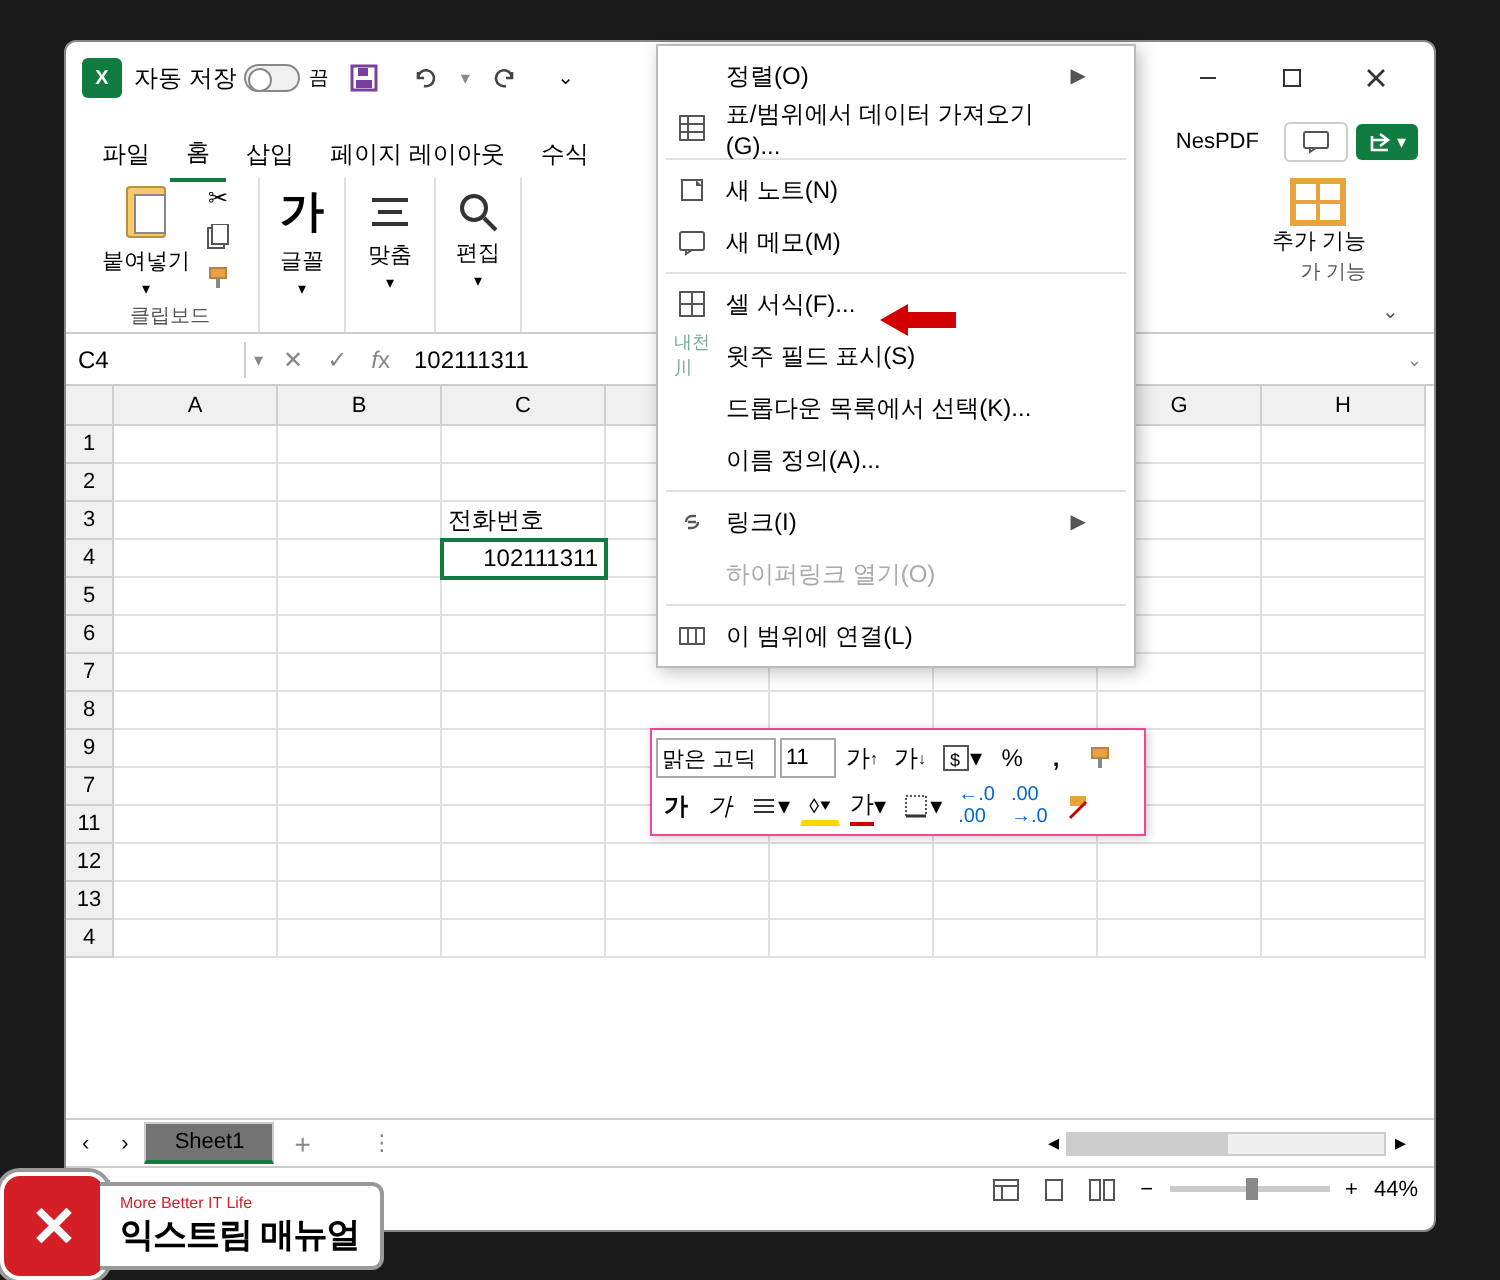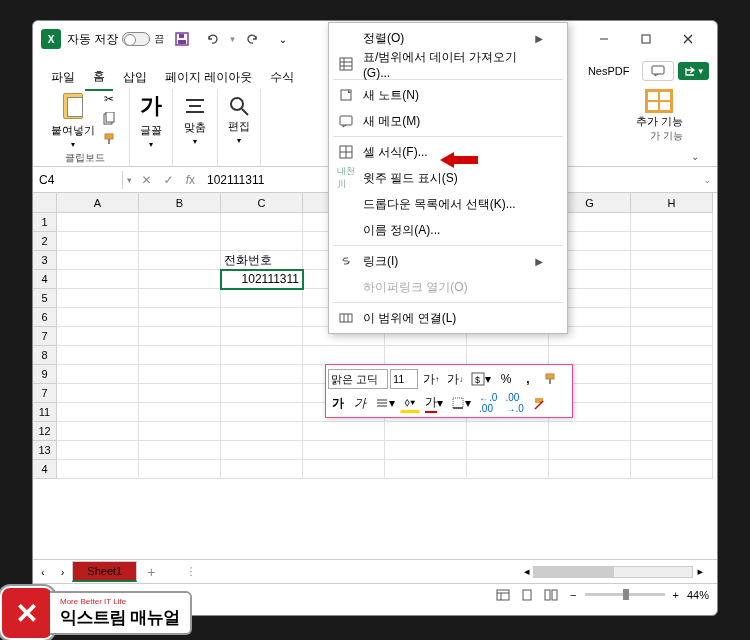--- a/index.html
+++ b/index.html
@@ -35,21 +35,21 @@
 .colh { width: 82px; border-right: 1px solid #d0d0d0; border-bottom: 1px solid #d0d0d0; background: #f0f0f0; text-align: center; font-size: 11px; line-height: 20px; }
 .selall { position: absolute; left: 0; top: 0; width: 24px; height: 20px; background: #f0f0f0; border-right: 1px solid #d0d0d0; border-bottom: 1px solid #d0d0d0; }
 .rows { position: absolute; left: 0; top: 20px; }
 .row { display: flex; height: 19px; }
 .rowh { width: 24px; background: #f0f0f0; border-right: 1px solid #d0d0d0; border-bottom: 1px solid #d0d0d0; text-align: center; font-size: 11px; line-height: 19px; }
 .cell { width: 82px; border-right: 1px solid #e0e0e0; border-bottom: 1px solid #e0e0e0; font-size: 12px; padding: 0 3px; line-height: 19px; text-align: right; overflow: visible; white-space: nowrap; }
 .cell.active { outline: 2px solid #107c41; outline-offset: -1px; background: #fff; z-index: 2; }
 .cell.left { text-align: left; }
 .sheet-tabs { display: flex; align-items: center; height: 24px; border-top: 1px solid #ccc; font-size: 11px; }
 .sheet-nav { padding: 0 8px; cursor: pointer; }
-.sheet-tab { padding: 3px 14px; border: 1px solid #ccc; border-bottom: 2px solid #107c41; background: #b91c1c; }
+.sheet-tab { padding: 3px 14px; border: 1px solid #ccc; border-bottom: 2px solid #107c41; background: #737373; }
 .add-sheet { padding: 0 10px; cursor: pointer; color: #888; font-size: 14px; }
 .hscroll { flex: 1; display: flex; align-items: center; justify-content: flex-end; padding-right: 10px; }
 .hscroll-bar { width: 160px; height: 12px; background: #eee; border: 1px solid #ccc; position: relative; }
 .hscroll-thumb { position: absolute; left: 0; top: 0; width: 80px; height: 10px; background: #ccc; }
 .statusbar { display: flex; align-items: center; height: 22px; border-top: 1px solid #ccc; font-size: 11px; padding: 0 8px; gap: 6px; }
 .statusbar .right { margin-left: auto; display: flex; align-items: center; gap: 2px; }
 .viewbtn { width: 22px; height: 18px; border: 1px solid transparent; display: flex; align-items: center; justify-content: center; cursor: pointer; }
 .zoom-slider { width: 80px; height: 3px; background: #ccc; position: relative; }
 .zoom-slider::after { content: ""; position: absolute; left: 38px; top: -4px; width: 6px; height: 11px; background: #888; }
 

